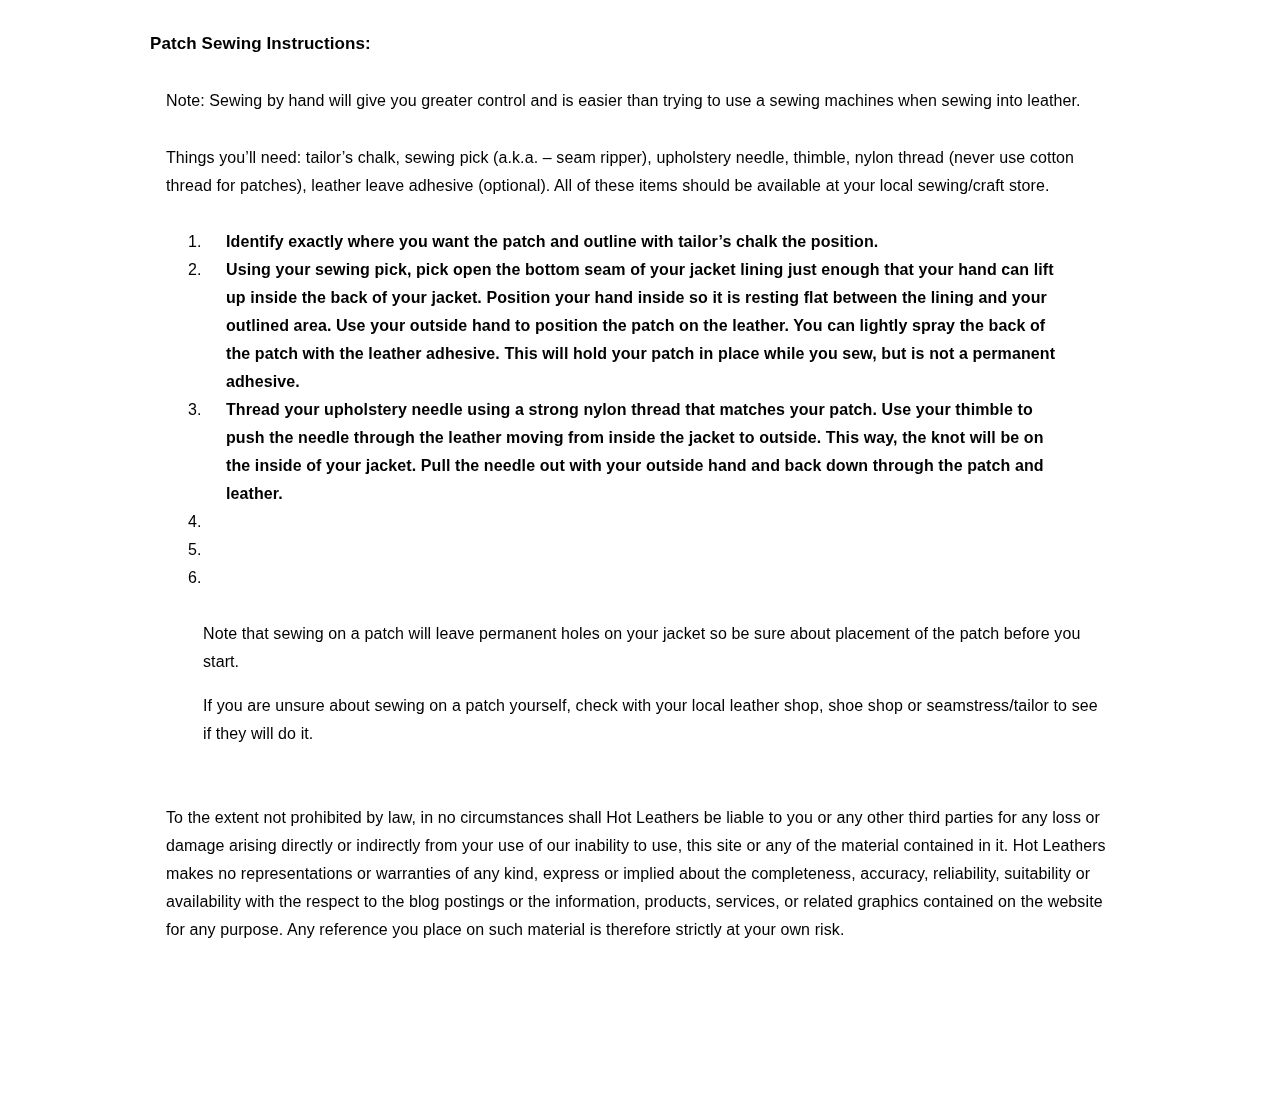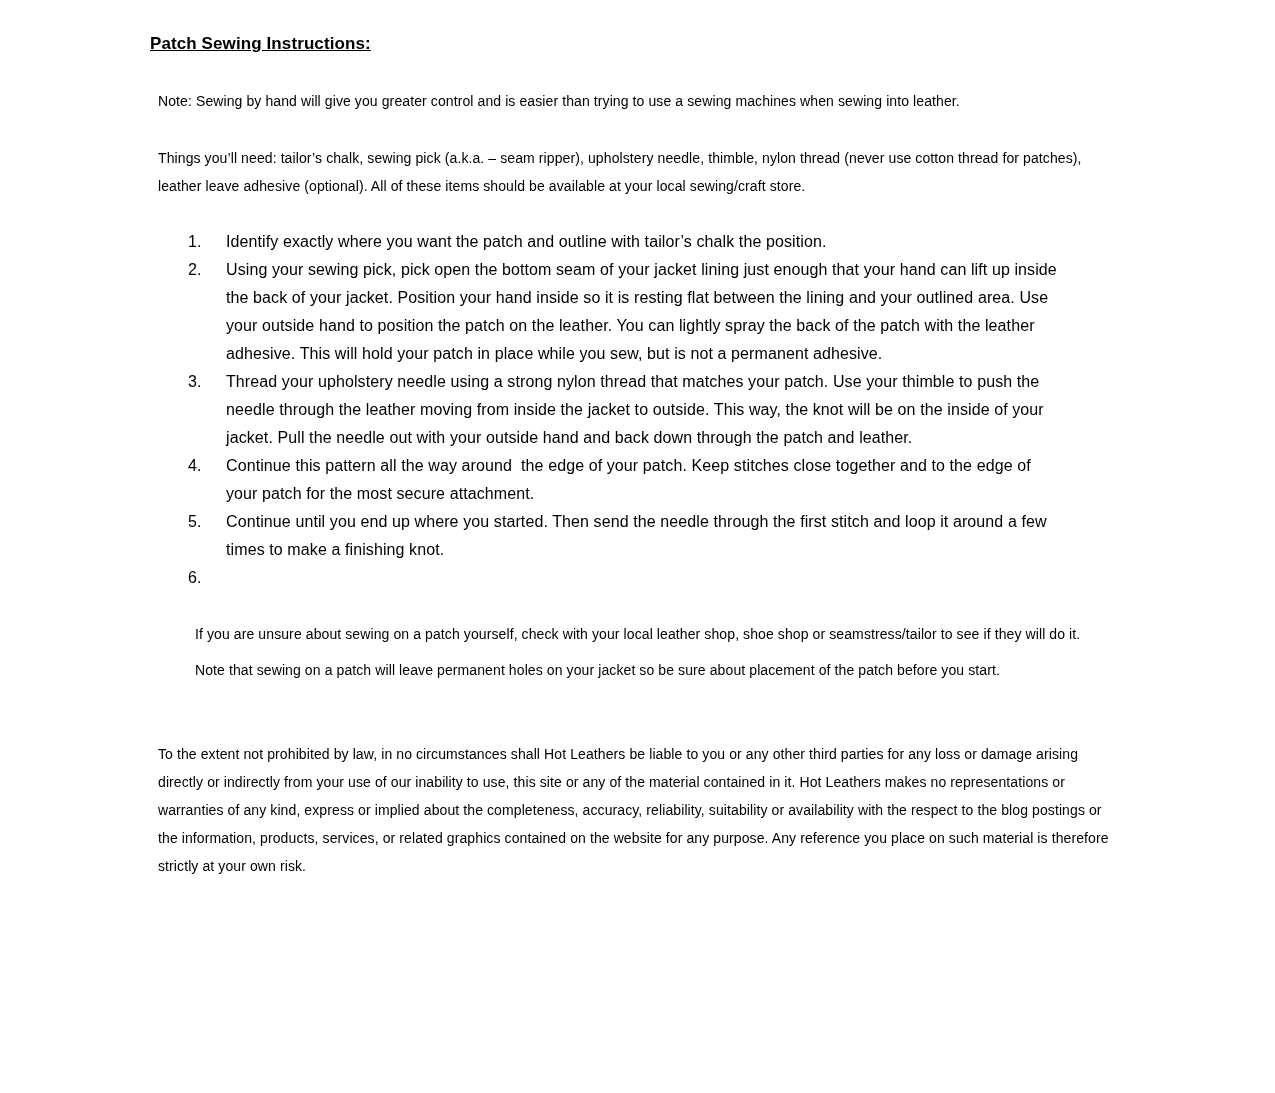--- a/index.html
+++ b/index.html
@@ -19,26 +19,25 @@
     width: 1275px;
     height: 1093px;
     padding: 30px 148px 0 150px;
   }
   .doc-title {
     font-size: 17px;
     font-weight: 700;
     line-height: 28px;
     margin: 0;
     letter-spacing: 0.1px;
-    text-decoration: underline;
   }
   .para {
-    font-size: 14px;
+    font-size: 16px;
     line-height: 28px;
-    margin: 8px;
+    margin: 16px;
     white-space: pre-wrap;
     letter-spacing: 0.1px;
   }
   .para.intro {
     margin-top: 29px;
     max-width: 960px;
   }
   .steps {
     list-style: none;
     margin: 28px 0 0 0;
@@ -51,20 +50,21 @@
   }
   .step .num {
     flex: none;
     width: 38px;
     letter-spacing: 0.1px;
   }
   .step .txt {
     max-width: 838px;
     white-space: pre-wrap;
     letter-spacing: 0.1px;
+    font-weight: bold;
   }
   .notes-block {
     margin: 28px 0 0 37px;
     max-width: 935px;
   }
   .disclaimer {
     margin-top: 56px;
     max-width: 978px;
   }
 </style>
@@ -87,31 +87,29 @@
     <li class="step">
       <span class="num">2.</span>
       <span class="txt">Using your sewing pick, pick open the bottom seam of your jacket lining just enough that your hand can lift up inside the back of your jacket. Position your hand inside so it is resting flat between the lining and your outlined area. Use your outside hand to position the patch on the leather. You can lightly spray the back of the patch with the leather adhesive. This will hold your patch in place while you sew, but is not a permanent adhesive.</span>
     </li>
     <li class="step">
       <span class="num">3.</span>
       <span class="txt">Thread your upholstery needle using a strong nylon thread that matches your patch. Use your thimble to push the needle through the leather moving from inside the jacket to outside. This way, the knot will be on the inside of your jacket. Pull the needle out with your outside hand and back down through the patch and leather.</span>
     </li>
     <li class="step">
       <span class="num">4.</span>
-      <span class="txt">Continue this pattern all the way around  the edge of your patch. Keep stitches close together and to the edge of your patch for the most secure attachment.</span>
     </li>
     <li class="step">
       <span class="num">5.</span>
-      <span class="txt">Continue until you end up where you started. Then send the needle through the first stitch and loop it around a few times to make a finishing knot.</span>
     </li>
     <li class="step">
       <span class="num">6.</span>
     </li>
   </ol>
 
   <div class="notes-block">
+    <p class="para">Note that sewing on a patch will leave permanent holes on your jacket so be sure about placement of the patch before you start.</p>
     <p class="para">If you are unsure about sewing on a patch yourself, check with your local leather shop, shoe shop or seamstress/tailor to see if they will do it.</p>
-    <p class="para">Note that sewing on a patch will leave permanent holes on your jacket so be sure about placement of the patch before you start.</p>
   </div>
 
   <p class="para disclaimer">To the extent not prohibited by law, in no circumstances shall Hot Leathers be liable to you or any other third parties for any loss or damage arising directly or indirectly from your use of our inability to use, this site or any of the material contained in it. Hot Leathers makes no representations or warranties of any kind, express or implied about the completeness, accuracy, reliability, suitability or availability with the respect to the blog postings or the information, products, services, or related graphics contained on the website for any purpose. Any reference you place on such material is therefore strictly at your own risk.</p>
 
 </main>
 
 </body></html>

